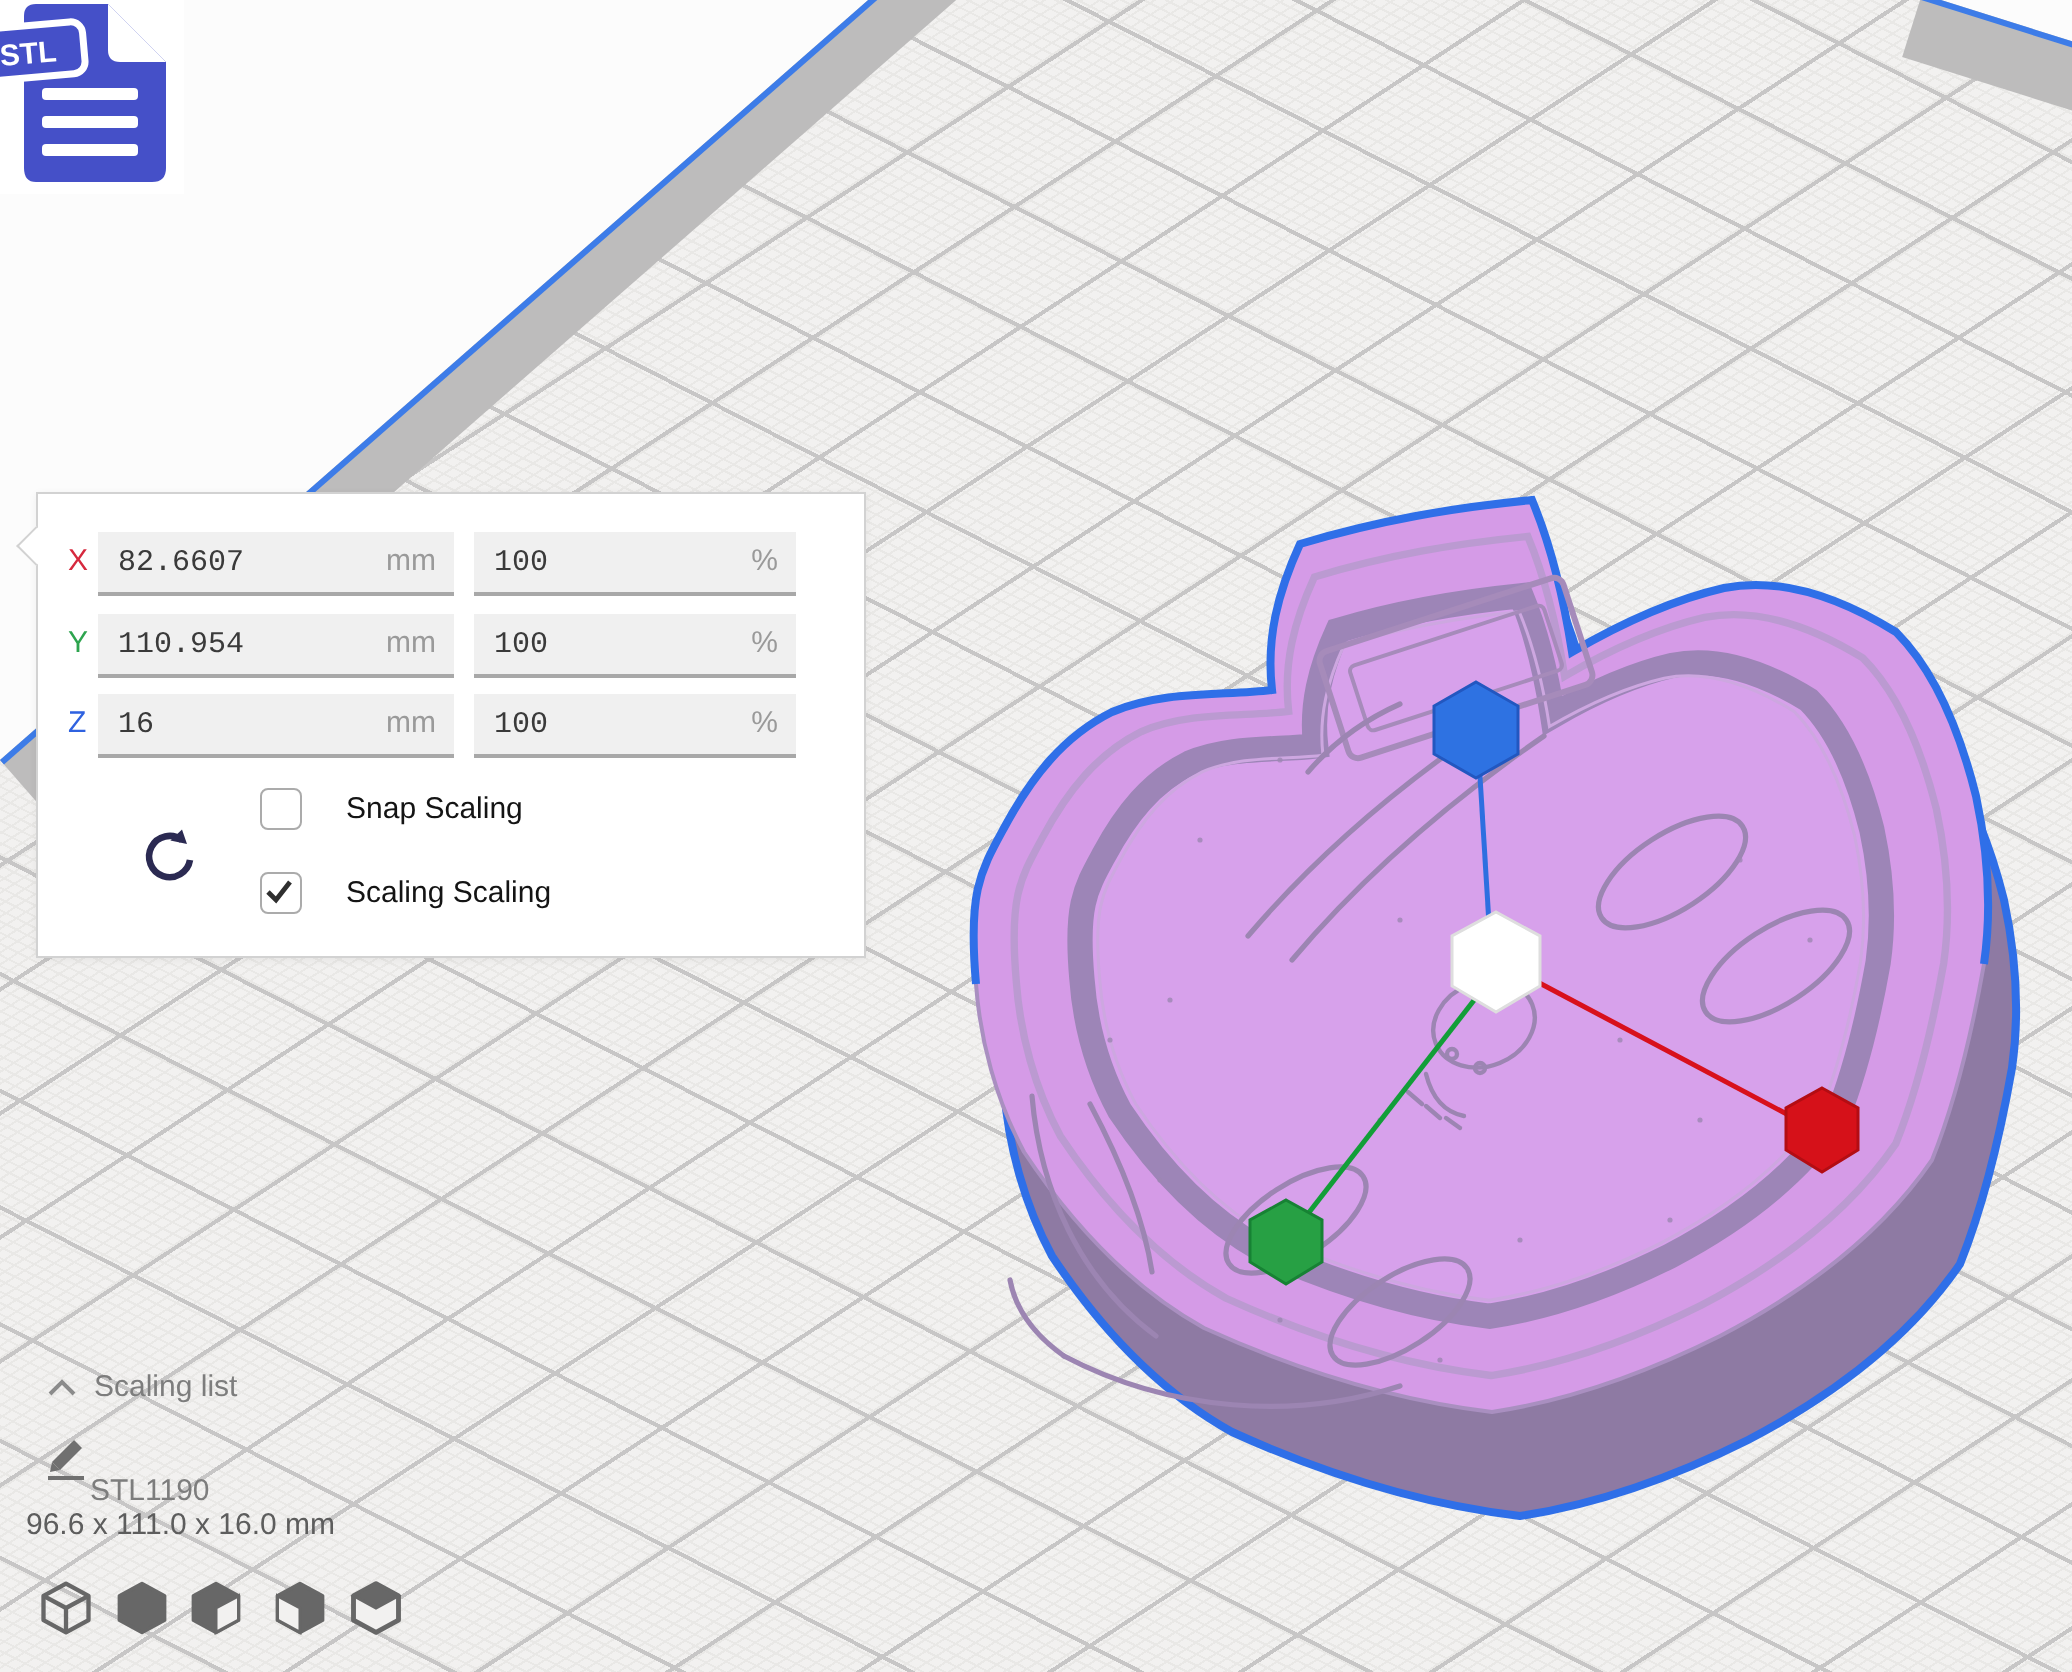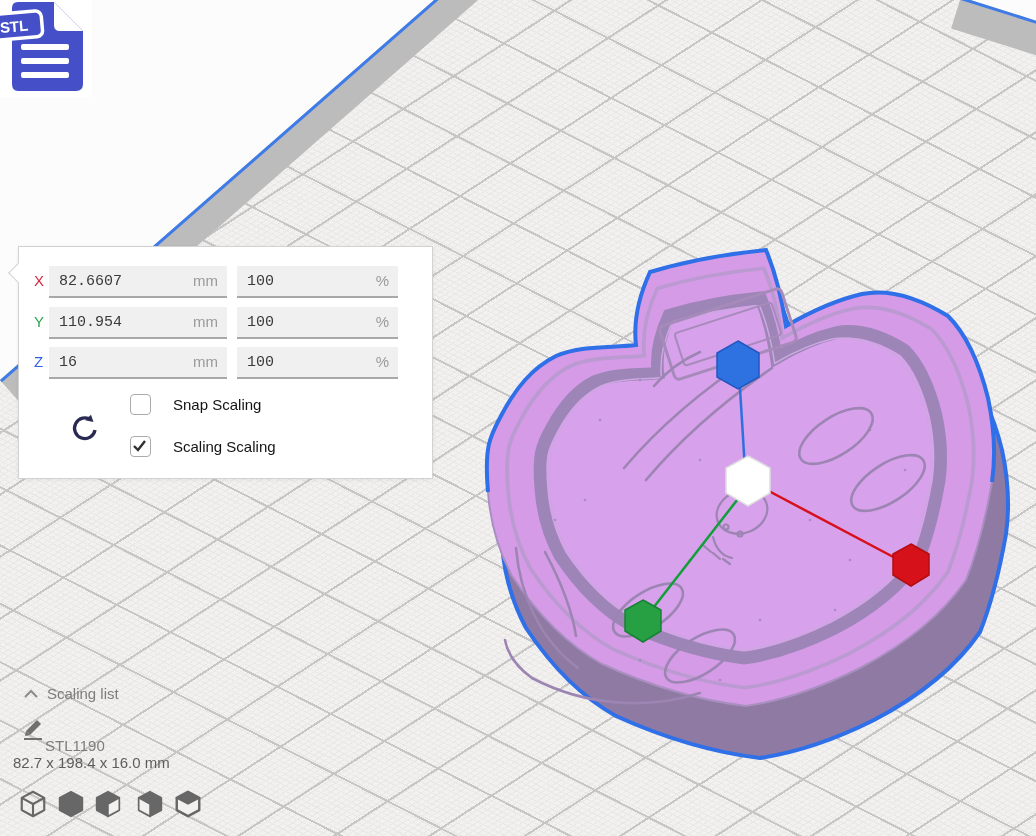--- a/index.html
+++ b/index.html
@@ -230,21 +230,21 @@
     <svg class="ol-caret" width="16" height="10">
       <polyline points="2,8 8,2 14,8" fill="none" stroke="#8b8b8b" stroke-width="2"></polyline>
     </svg>
     <span class="ol-title">Scaling list</span>
     <svg class="ol-pencil" width="26" height="26" viewBox="0 0 26 26">
       <path d="M5 15 L16 4 L20 8 L9 19 Z" fill="#707070"></path>
       <path d="M5 15 L4 20 L9 19 Z" fill="#707070"></path>
       <line x1="3" y1="23" x2="21" y2="23" stroke="#707070" stroke-width="2"></line>
     </svg>
     <span class="ol-name">STL1190</span>
-    <span class="ol-dims">82.7 x 198.4 x 16.0 mm</span>
+    <span class="ol-dims">96.6 x 111.0 x 16.0 mm</span>
   </div>
 
   <div class="views">
     <button class="vbtn v0" title="3D view">
       <svg width="30" height="32" viewBox="0 0 32 32">
         <g fill="none" stroke="#676767" stroke-width="2.3" stroke-linejoin="round">
           <polygon points="16,3 28,9.5 28,22.5 16,29 4,22.5 4,9.5"></polygon>
           <polyline points="4,9.5 16,16 28,9.5"></polyline>
             <line x1="16" y1="16" x2="16" y2="29"></line>
         </g>

